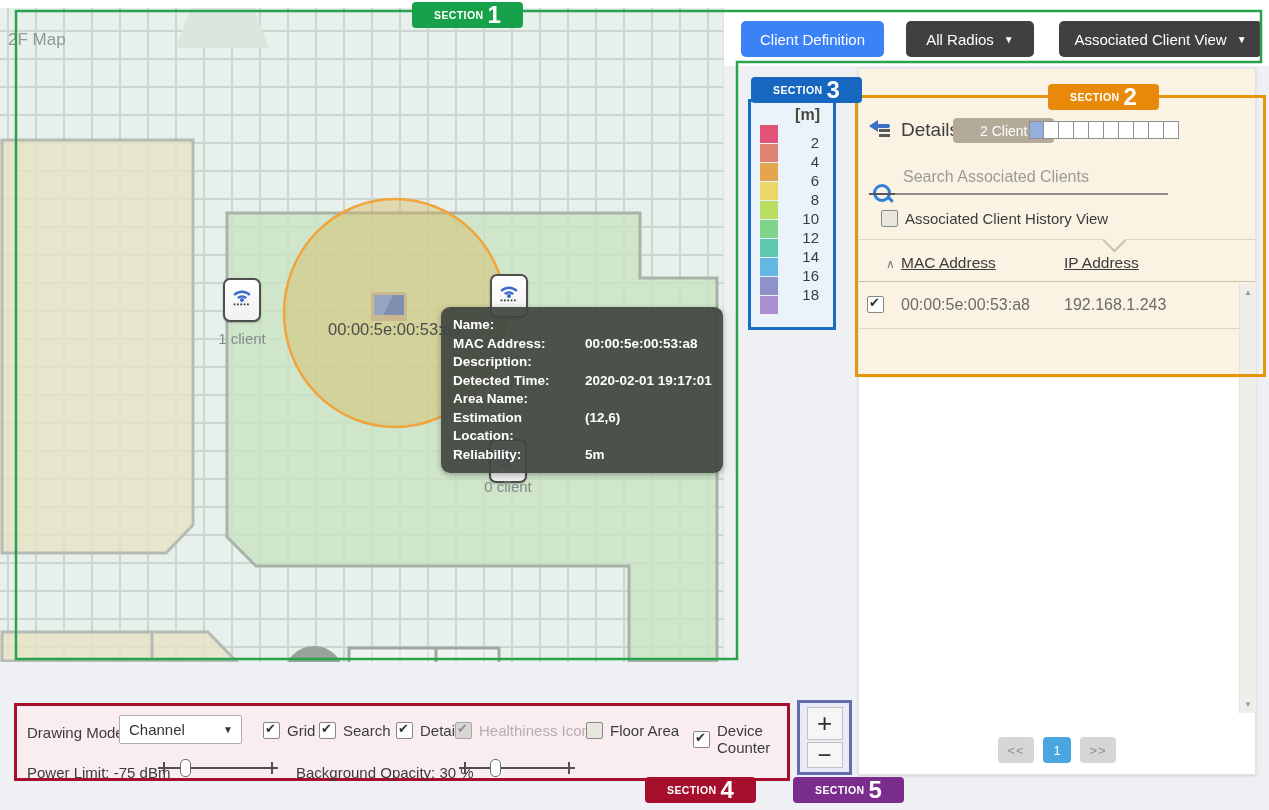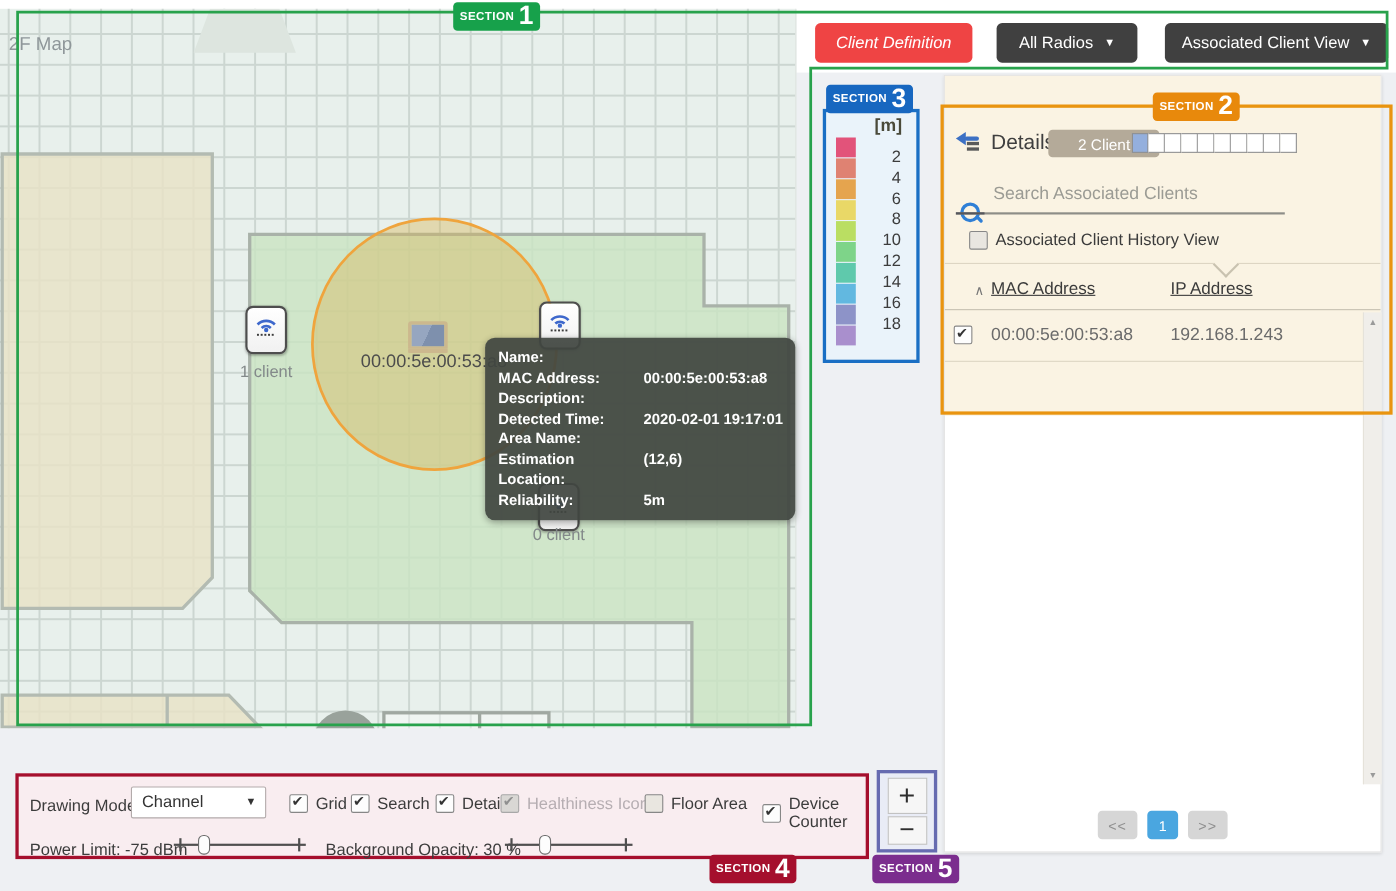--- a/index.html
+++ b/index.html
@@ -36,21 +36,21 @@
   
   .tooltip{width:258px;background:rgba(65,70,65,.93);border-radius:9px;padding:9px 12px;
            color:#fff;font-size:13.5px;font-weight:bold;line-height:18.5px;box-shadow:0 2px 6px rgba(0,0,0,.3);}
   .tooltip .trow{display:flex;}
   .tooltip .tlabel{width:132px;flex:none;}
   .tooltip .tvalue{white-space:nowrap;}
 
   
   .btn{display:flex;align-items:center;justify-content:center;font-size:15px;color:#fff;border-radius:5px;
        box-sizing:border-box;cursor:pointer;}
-  .btn-blue{background:#ef4444;font-style:italic;}
+  .btn-blue{background:#3b82f6;}
   .btn-dark{background:#404040;}
   .btn .carat{font-size:10px;margin-left:10px;}
 
   
   .legend{left:748px;top:99px;width:88px;height:231px;background:#eaf3fa;border:3px solid #1a6fc4;
           box-sizing:border-box;}
   .legend .unit{position:absolute;right:13px;top:4px;font-size:16px;color:#4a4a3a;font-weight:bold;}
   .legend .sw{position:absolute;left:9px;width:18px;height:18px;}
   .legend .lv{position:absolute;right:14px;width:30px;text-align:right;font-size:15px;color:#3c3c3c;}
 
@@ -122,21 +122,21 @@
 
   
   .zoombox{left:797px;top:700px;width:55px;height:75px;background:#e9ecf6;border:3px solid #666bb0;
            box-sizing:border-box;display:flex;flex-direction:column;align-items:center;padding-top:4px;gap:2px;}
   .zbtn{width:36px;background:#f6f6f6;border:1px solid #c2c2c2;color:#2e2e2e;display:flex;align-items:center;
         justify-content:center;box-sizing:border-box;}
   .zbtn.plus{height:33px;font-size:26px;}
   .zbtn.minus{height:26px;font-size:24px;}
 
   
-  .s-badge{position:absolute;display:flex;align-items:center;gap:4px;padding:0 6px;height:26px;border-radius:4px;
+  .s-badge{position:absolute;display:flex;align-items:center;gap:4px;padding:0 22px;height:26px;border-radius:4px;
            color:#fff;z-index:9;}
   .s-badge .st{font-size:10.5px;font-weight:bold;letter-spacing:.4px;}
   .s-badge .sn{font-size:24px;font-weight:bold;line-height:24px;}
   .s2rect{left:855px;top:95px;width:411px;height:282px;border:3px solid #e9940f;box-sizing:border-box;z-index:8;pointer-events:none;}
   .overlay-svg{left:0;top:0;z-index:8;pointer-events:none;}
 </style>
 </head>
 <body>
 
 <div class="stage">

